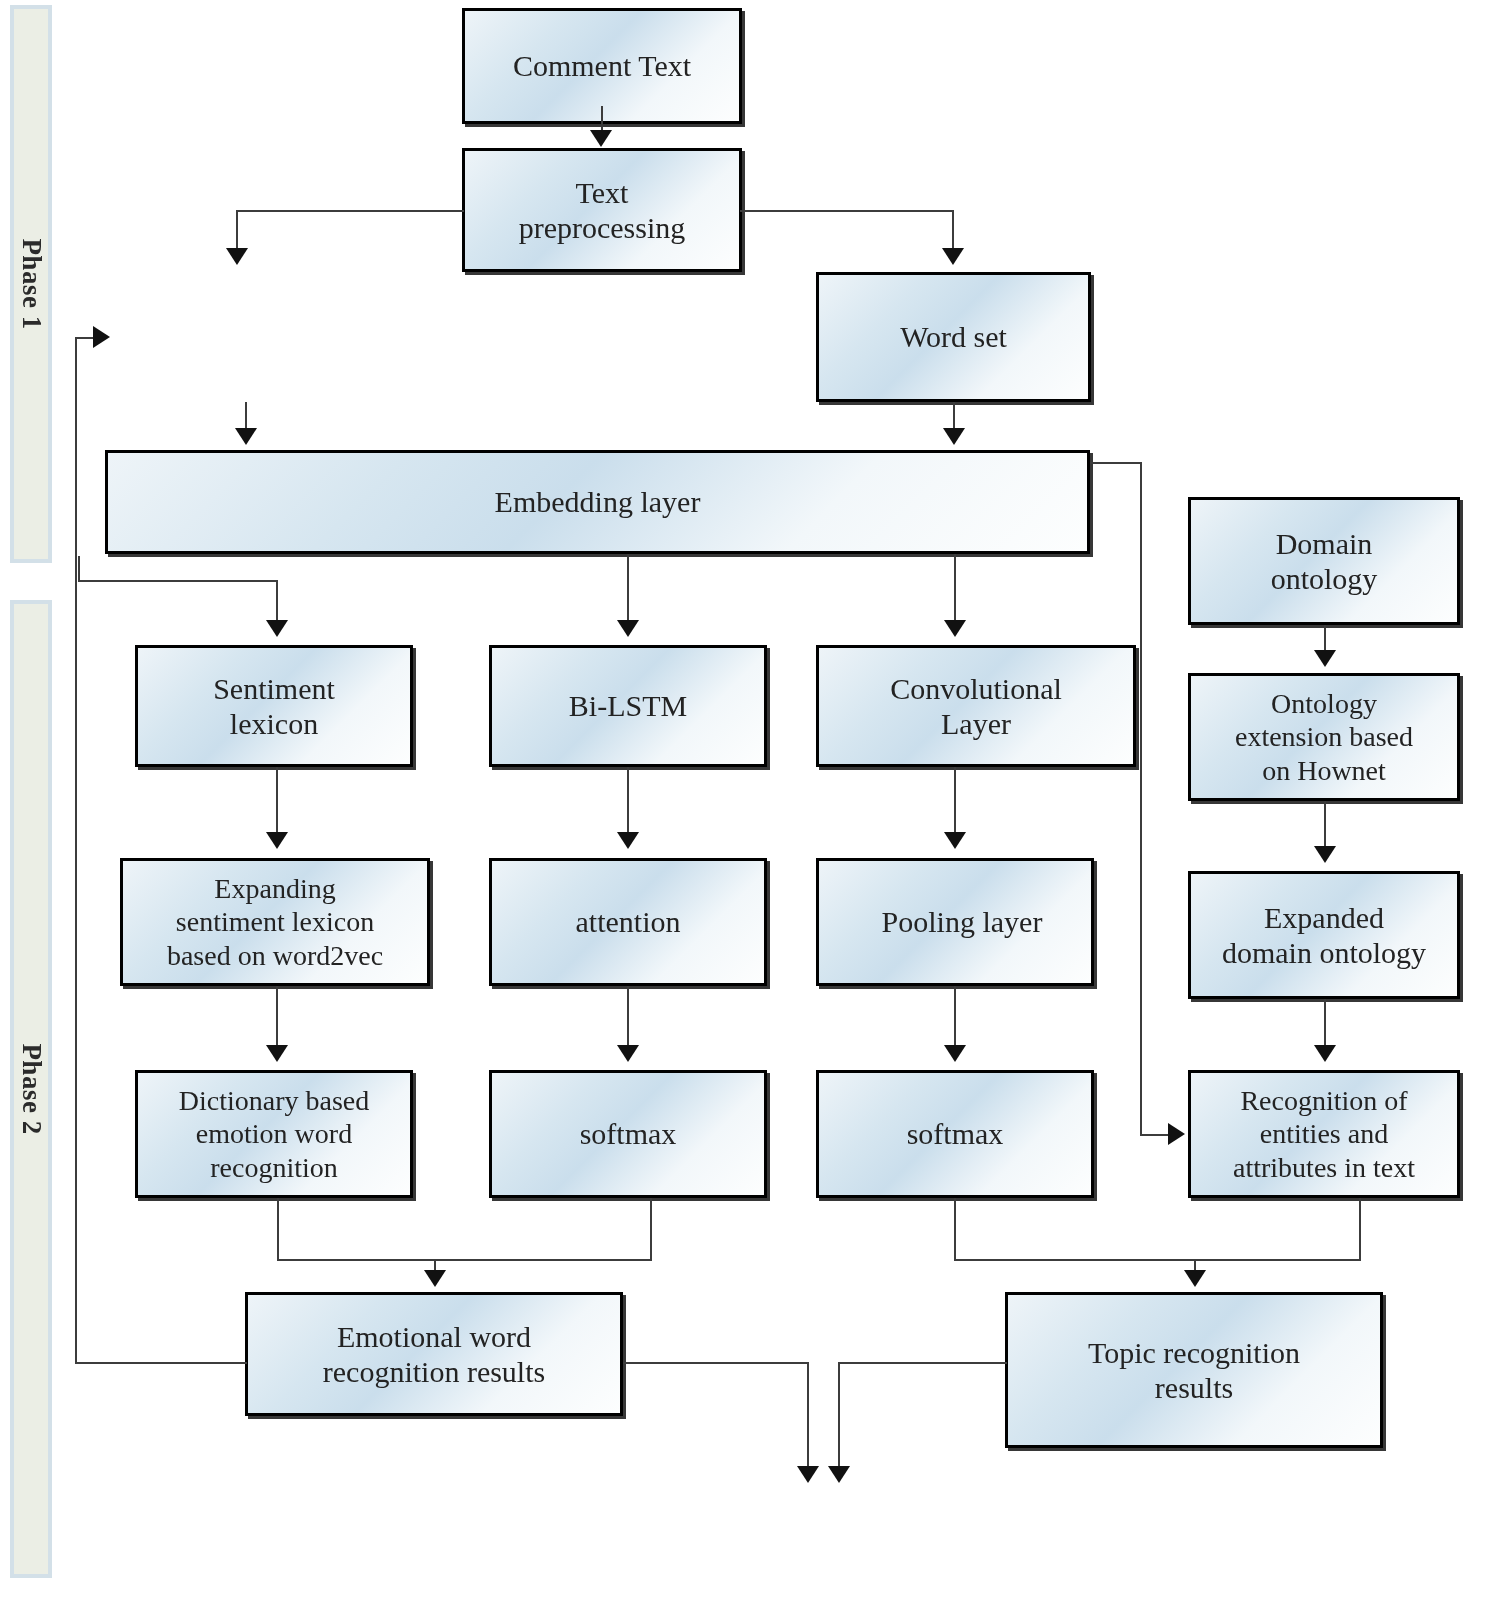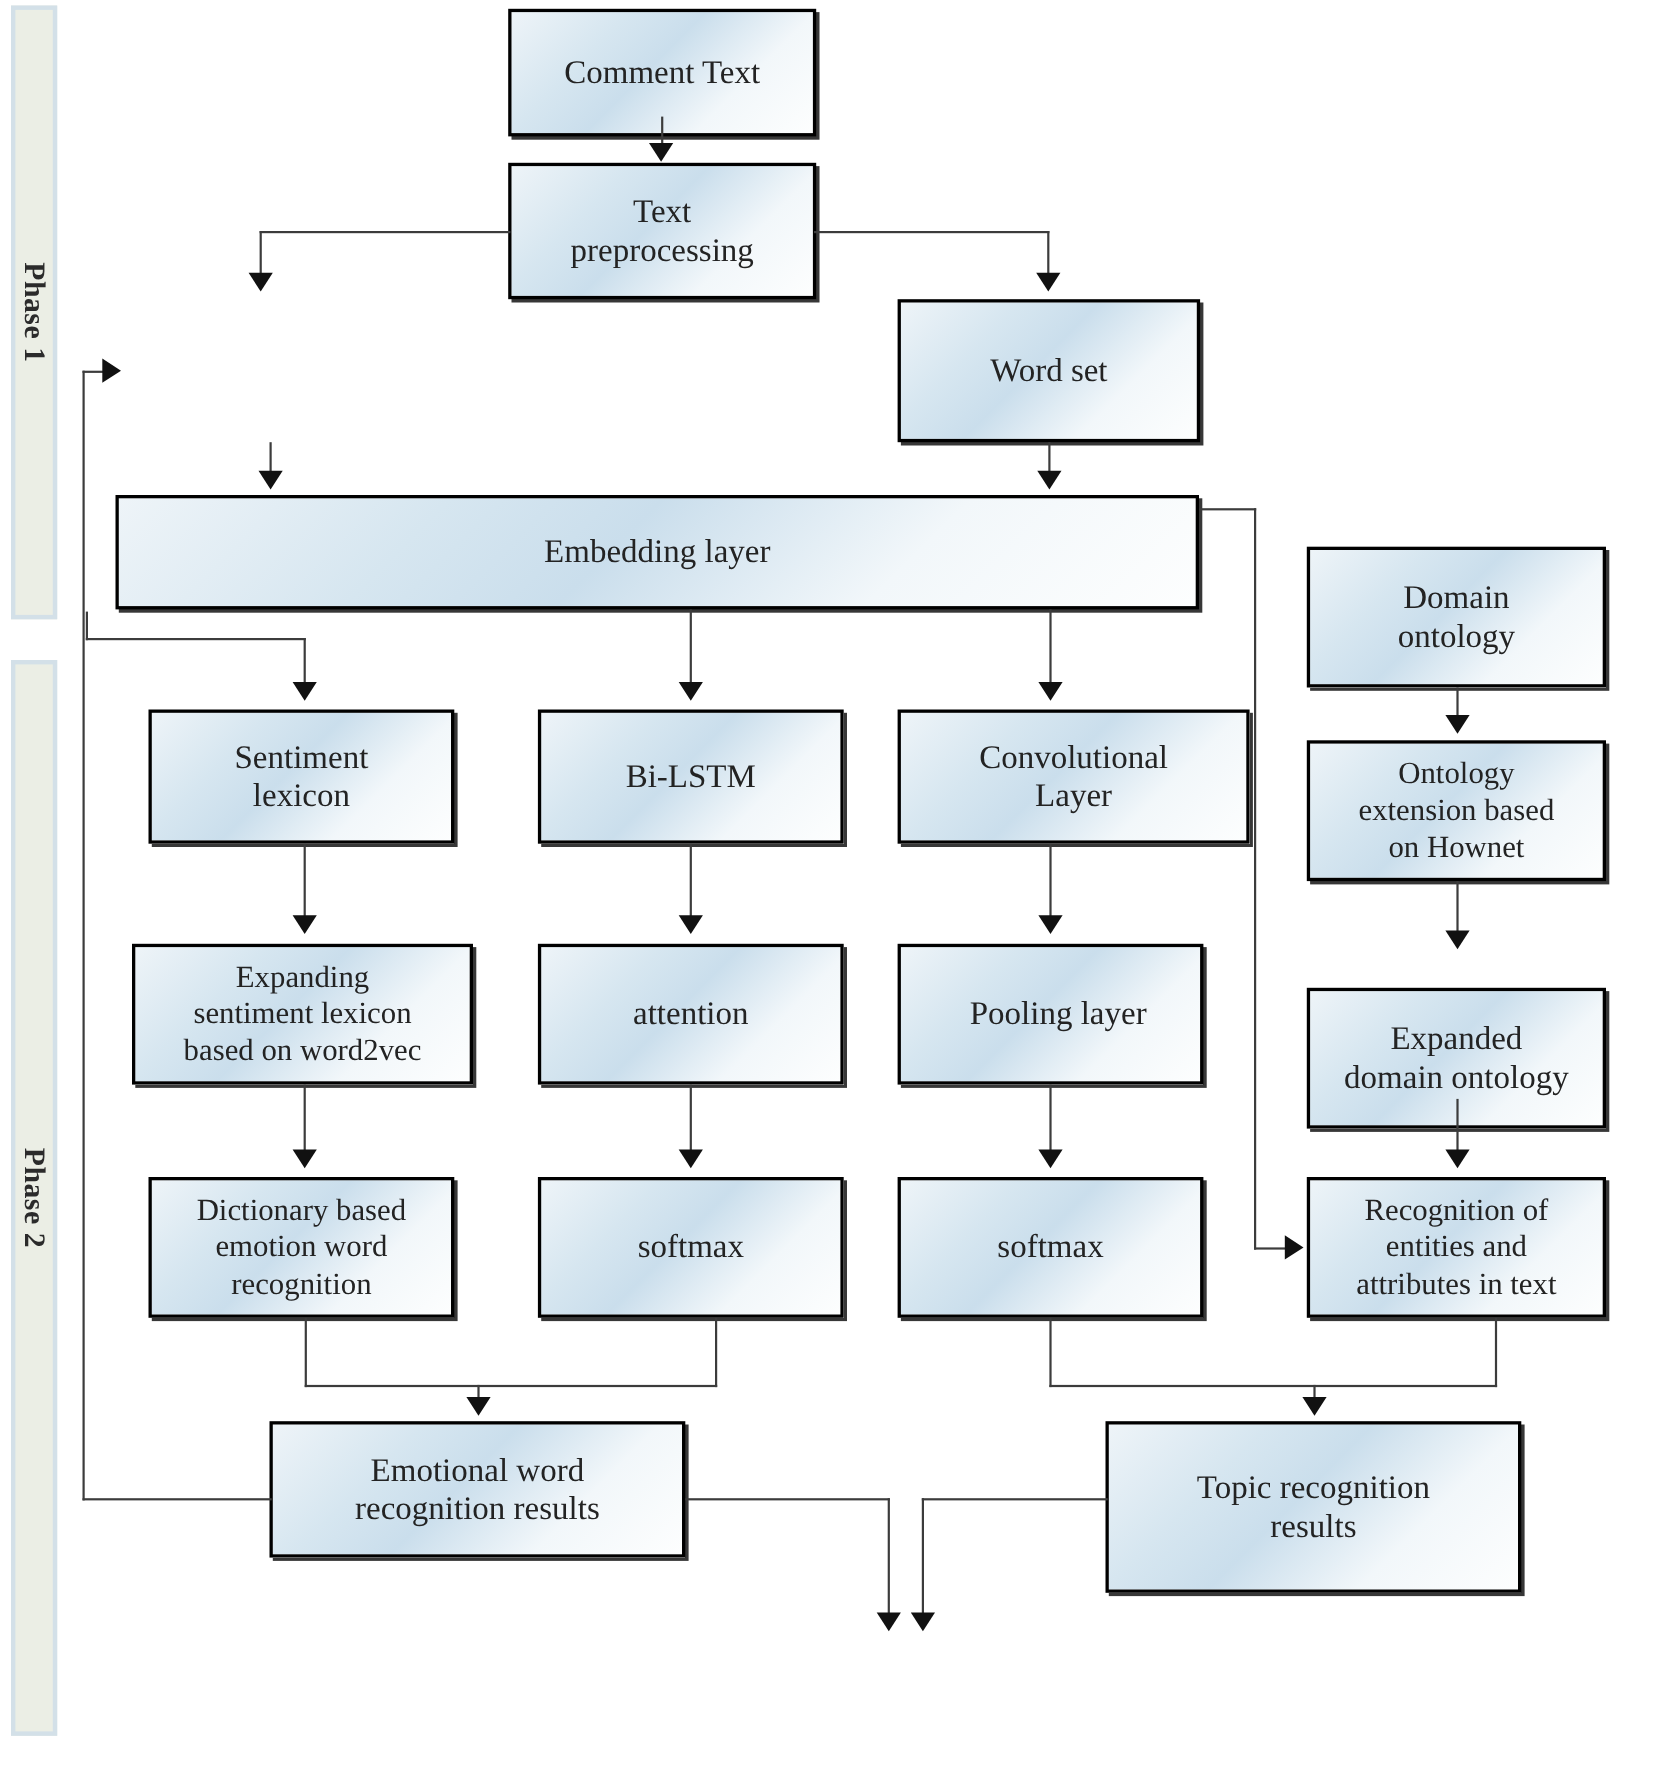--- a/index.html
+++ b/index.html
@@ -137,21 +137,21 @@
   </div>
 
   <div class="node" style="left:489px; top:858px; width:278px; height:128px;">
     <span>attention</span>
   </div>
 
   <div class="node" style="left:816px; top:858px; width:278px; height:128px;padding-left:20px;">
     <span>Pooling layer</span>
   </div>
 
-  <div class="node" style="left:1188px; top:871px; width:272px; height:128px; white-space:pre-line;margin-top:27px;">
+  <div class="node" style="left:1188px; top:871px; width:272px; height:128px; white-space:pre-line;">
     <span>Expanded
 domain ontology</span>
   </div>
 
   <div class="node small" style="left:135px; top:1070px; width:278px; height:128px; white-space:pre-line;">
     <span>Dictionary based
 emotion word
 recognition</span>
   </div>
 

